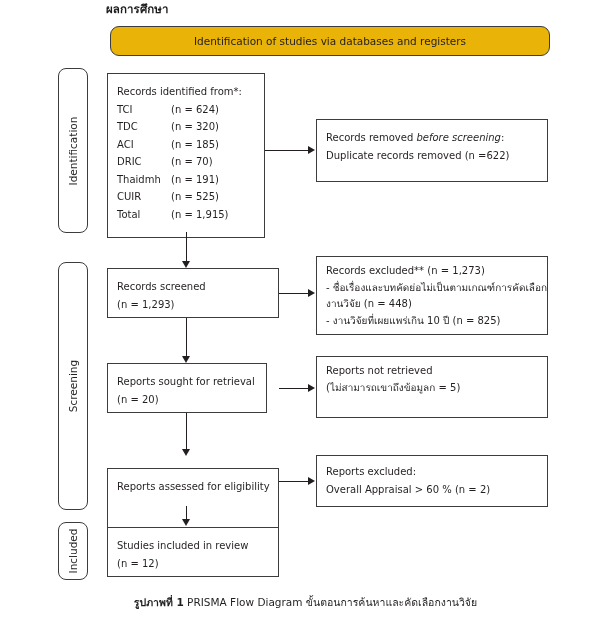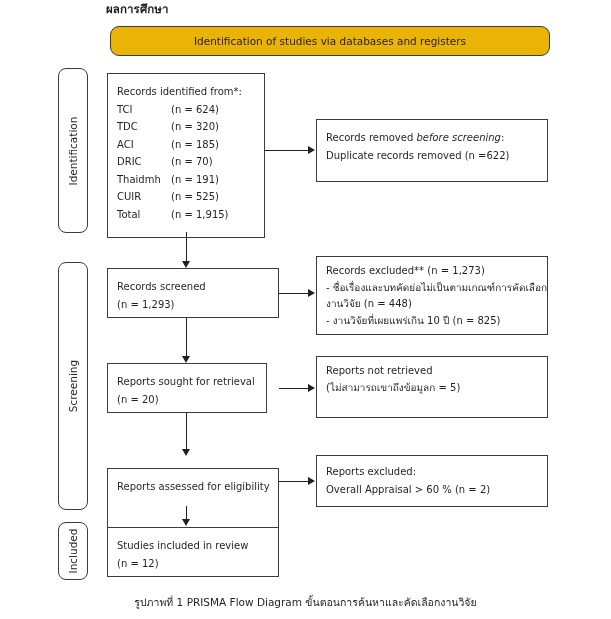--- a/index.html
+++ b/index.html
@@ -118,21 +118,21 @@
 
   .caption {
     position: absolute;
     left: 0;
     right: 0;
     top: 594px;
     text-align: center;
     font-size: 10.5px;
     color: #231f20;
   }
-  .caption b { font-weight: normal; }
+  .caption b { font-weight: bold; }
 </style>
 </head>
 <body>
 
 <div class="page-heading">ผลการศึกษา</div>
 
 <div class="title-bar" style="left:110px; top:26px; width:440px; height:30px;">
   <span>Identification of studies via databases and registers</span>
 </div>
 

